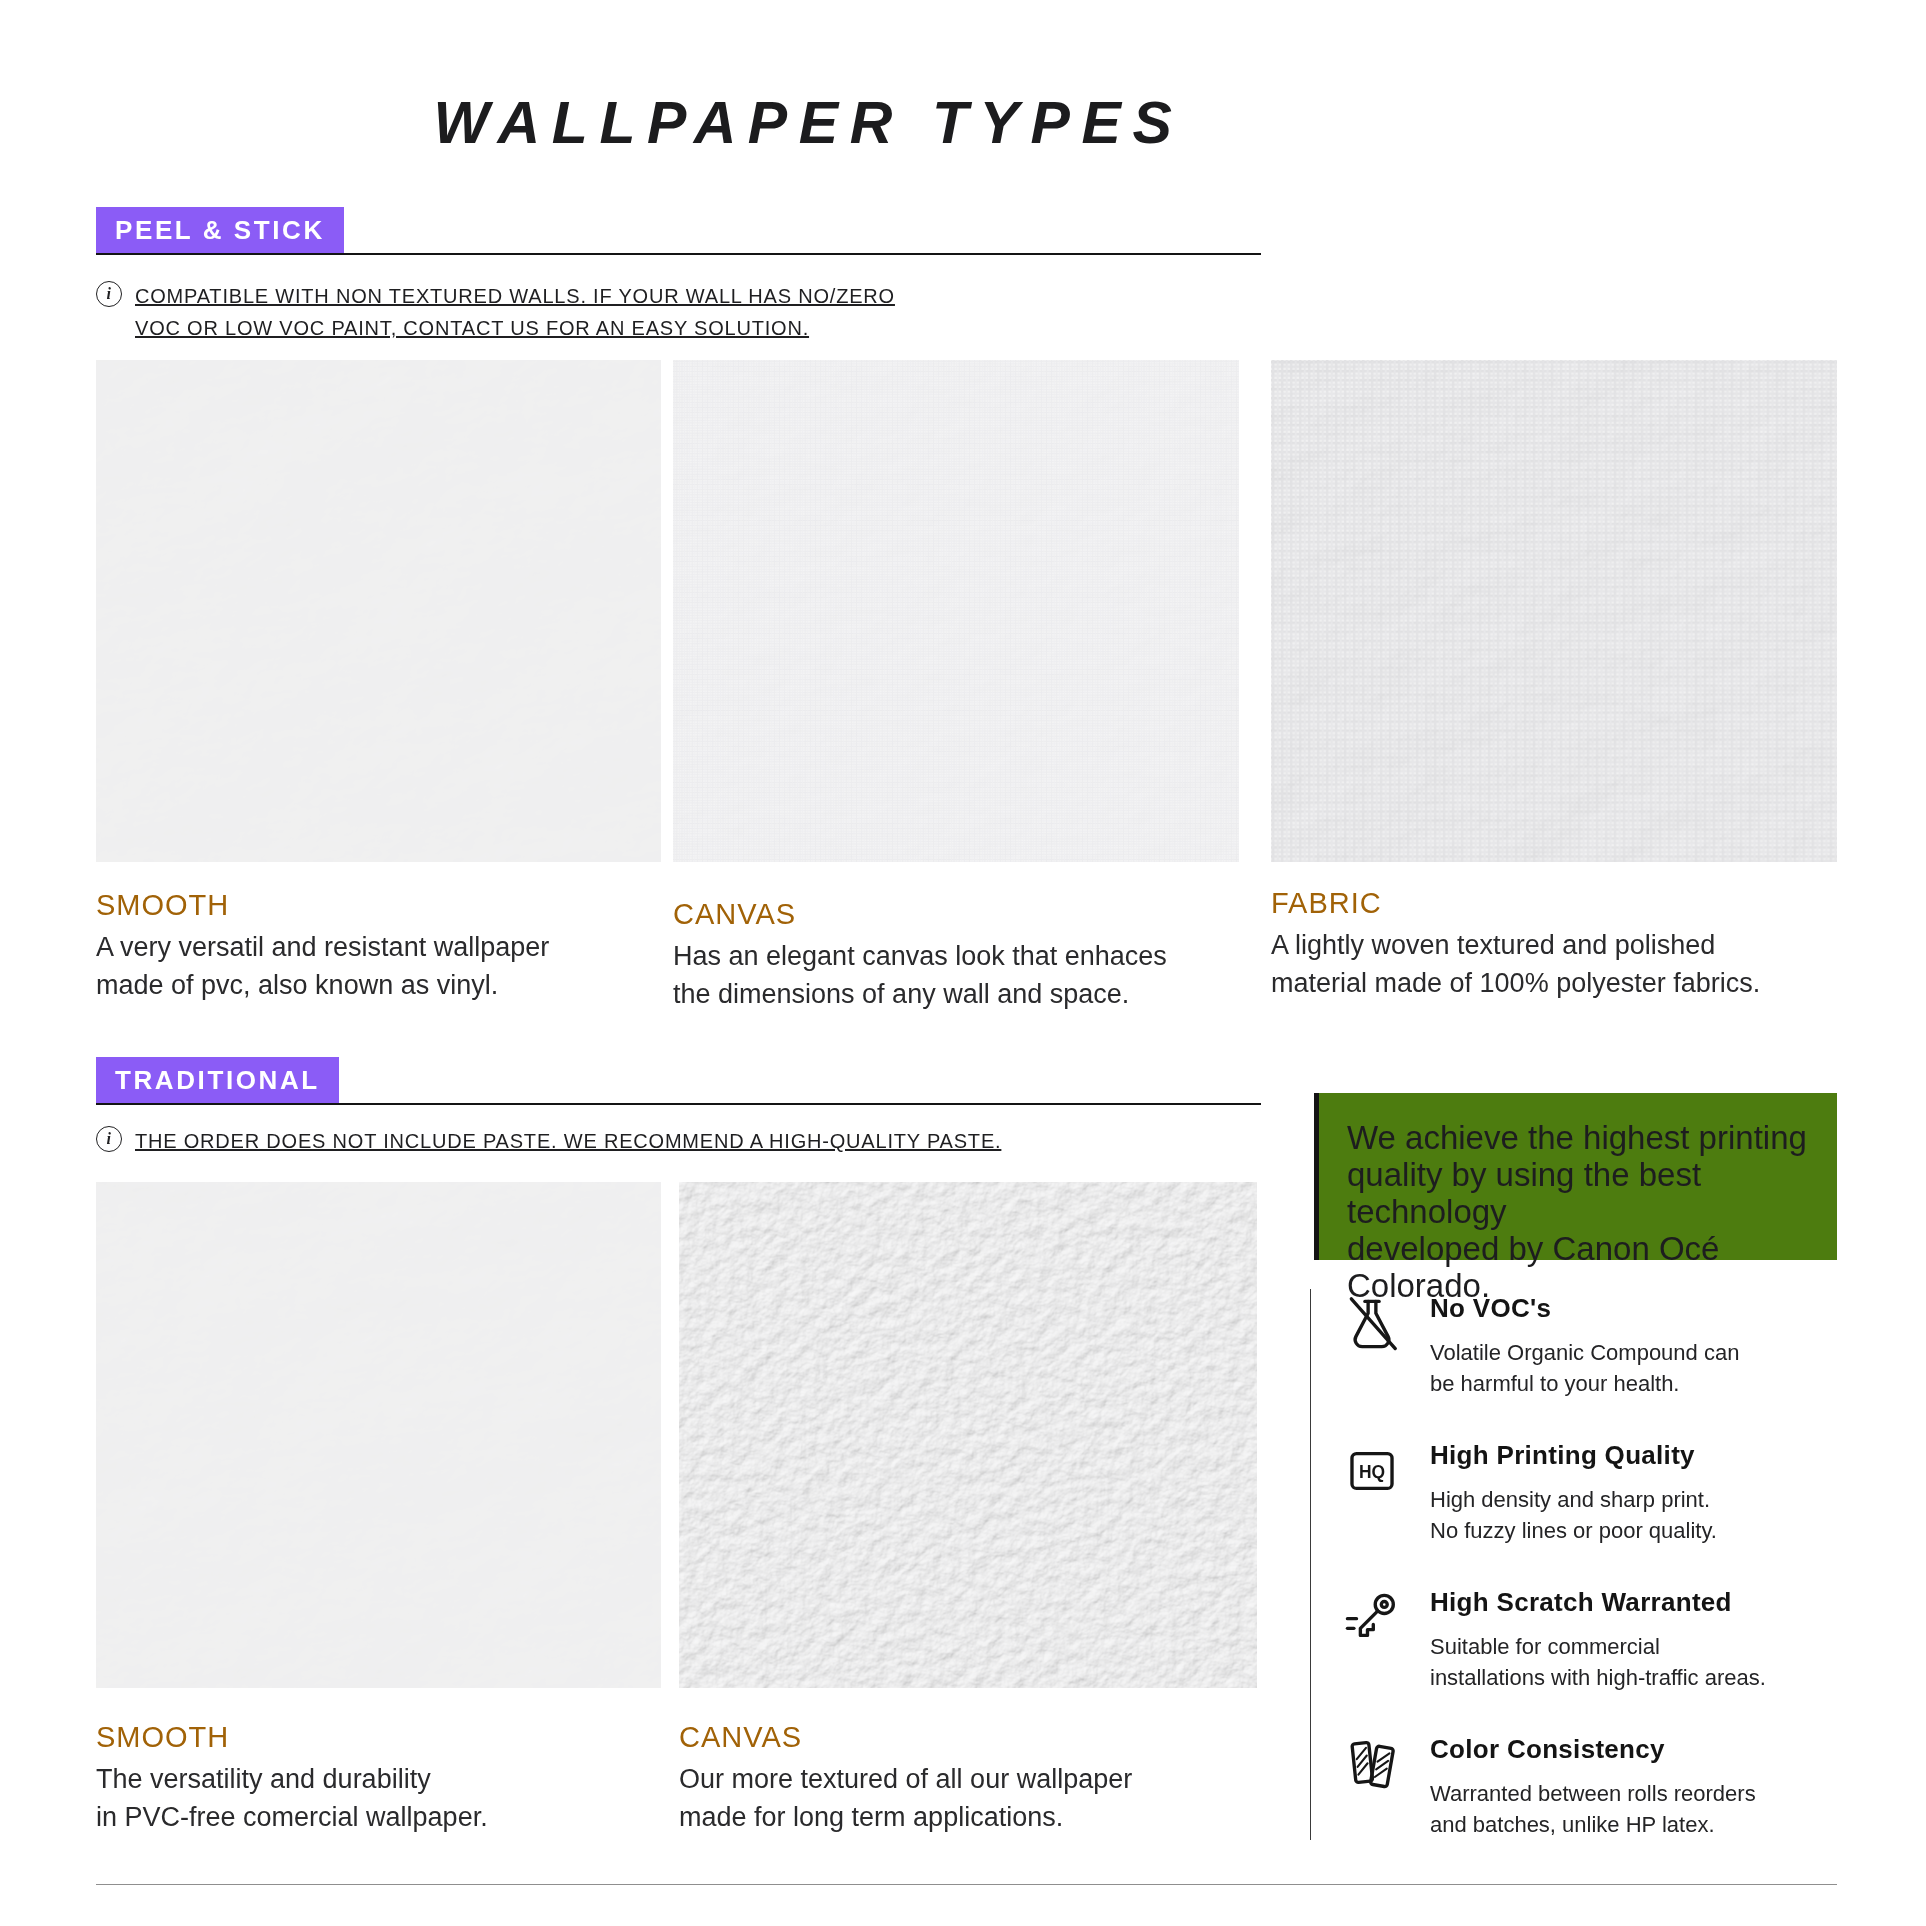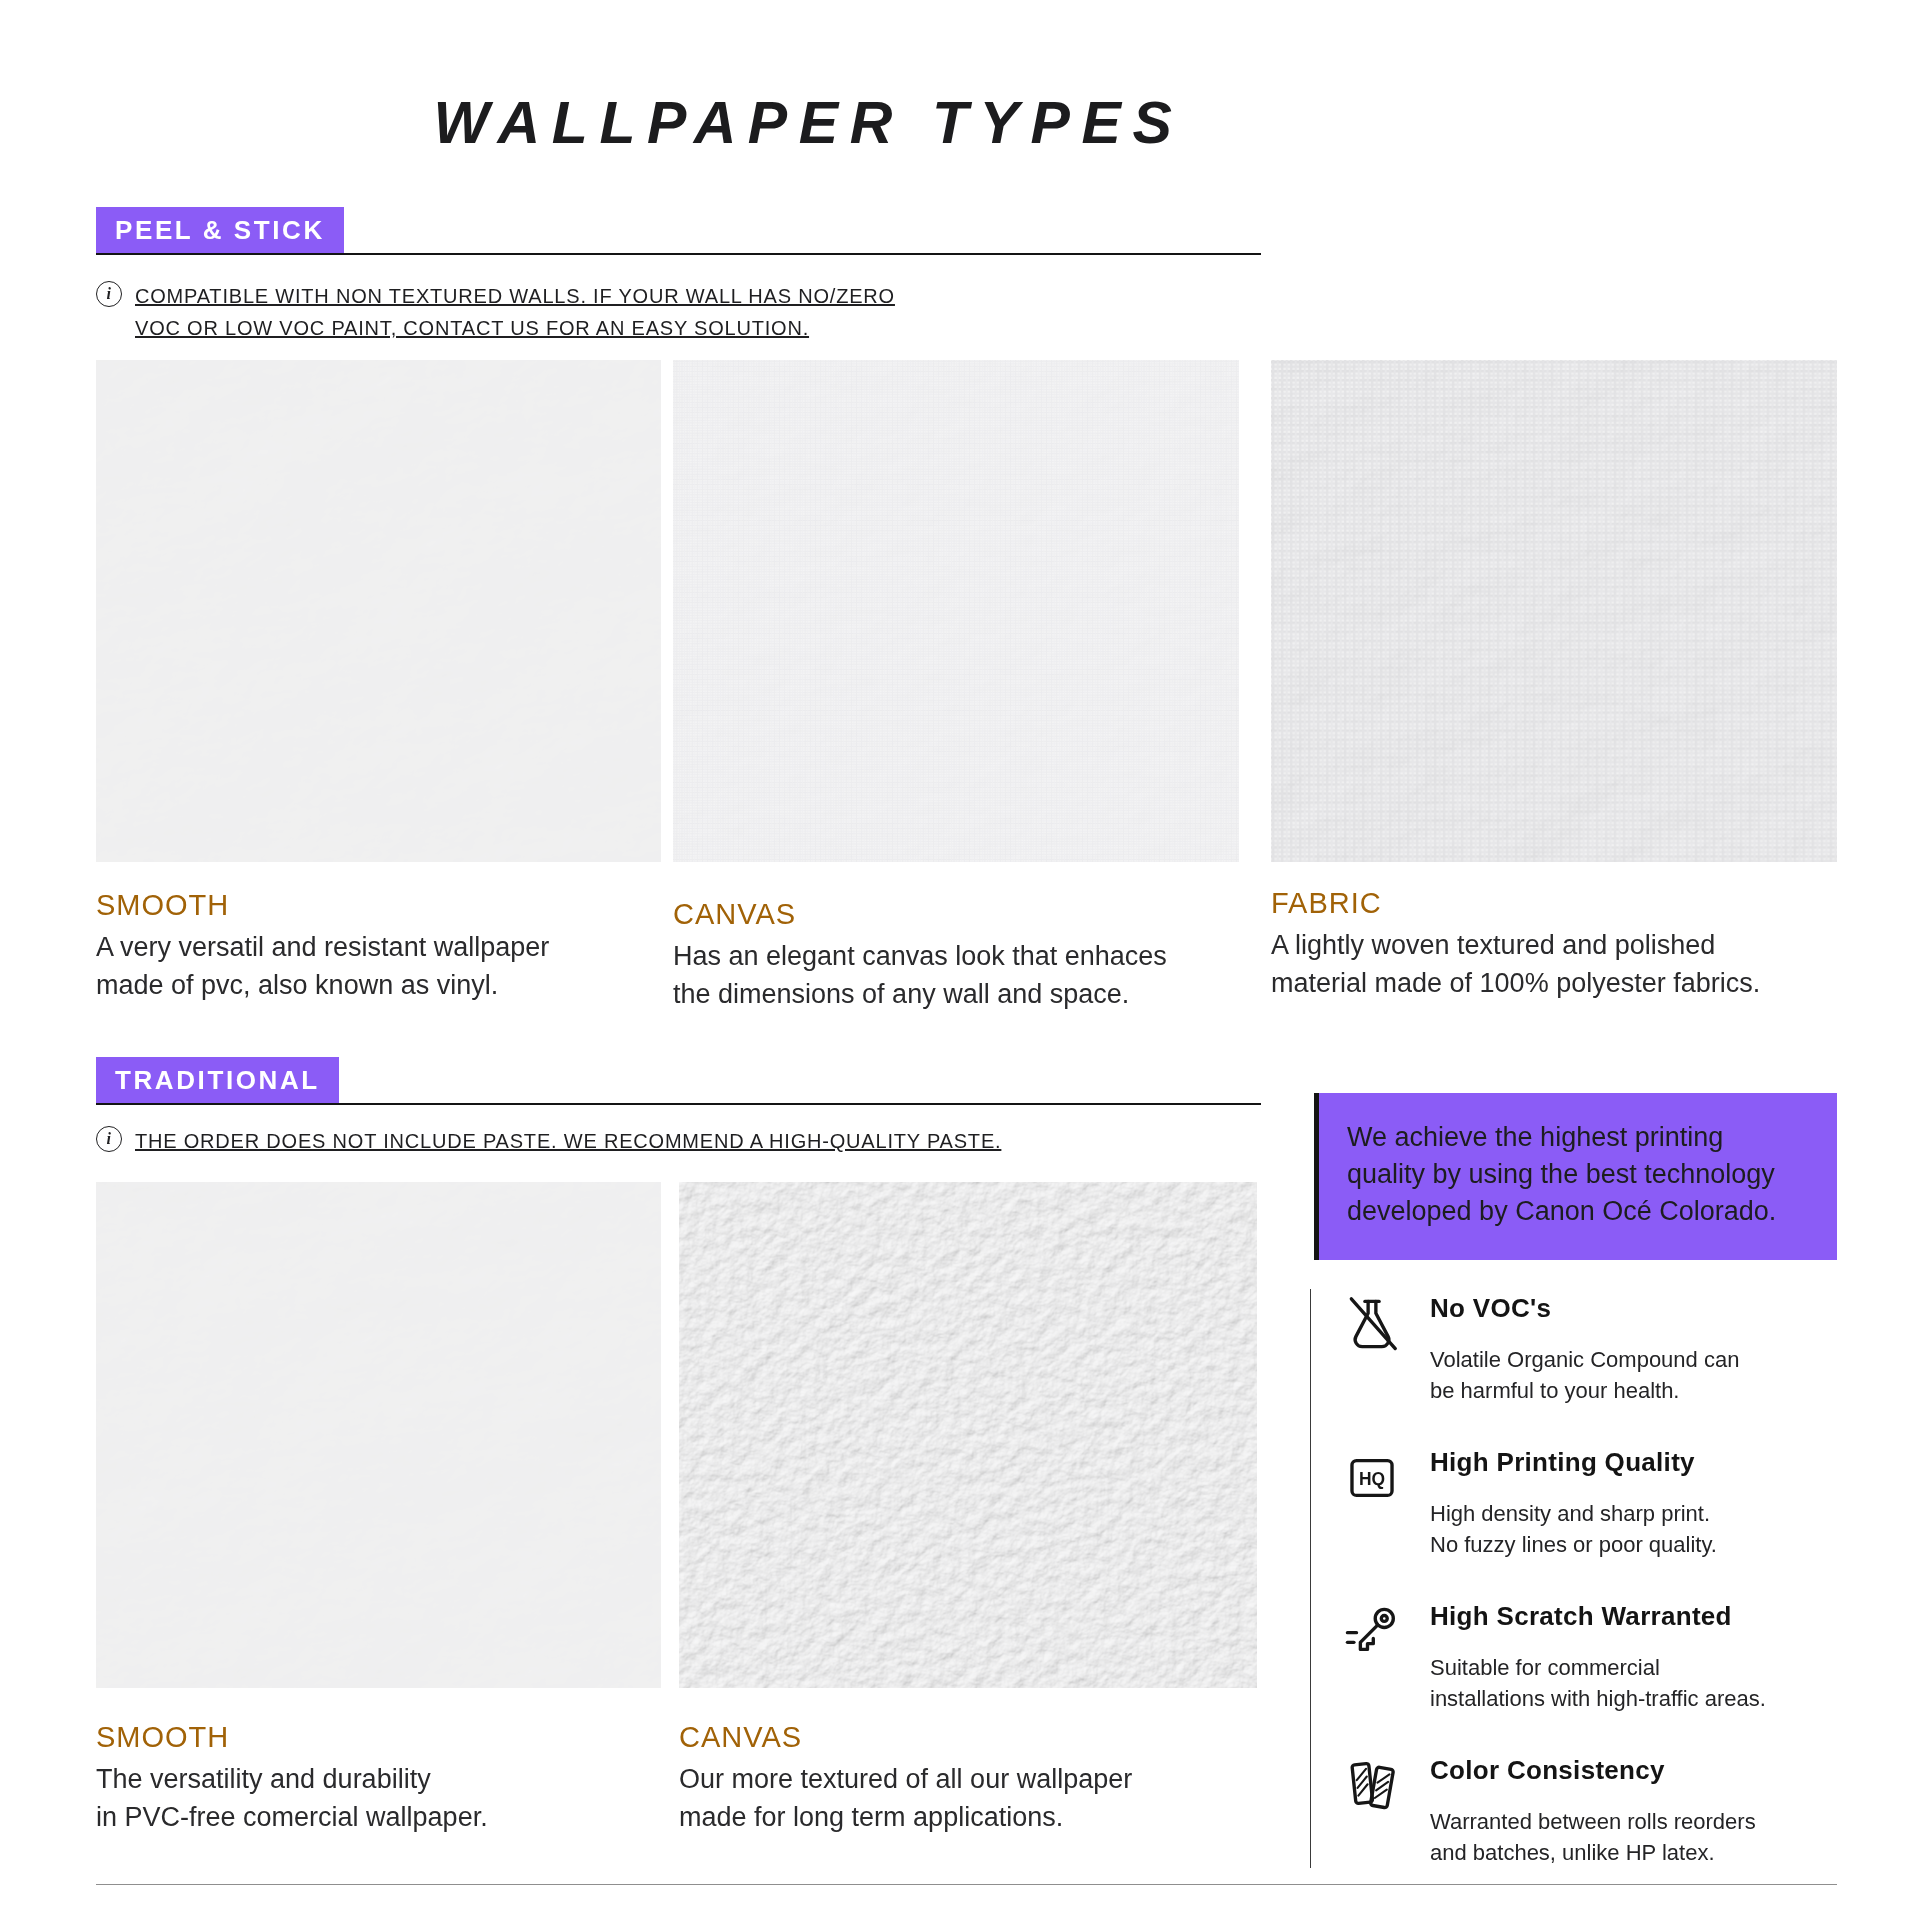--- a/index.html
+++ b/index.html
@@ -17,29 +17,29 @@
                display:flex; align-items:center; justify-content:center; font-size:16px; font-weight:700;
                font-family:"Liberation Serif", serif; font-style:italic; margin-top:1.3px; }
   .note-lines { line-height:1.6;text-decoration:underline; }
 
   .swatch { overflow:hidden; background:#f2f2f3; }
   .swatch svg { display:block; width:100%; height:100%; }
 
   .cap-name { font-size:29px; font-weight:400; letter-spacing:1px; color:#a16207; }
   .cap-desc { margin-top:6px; font-size:27px; line-height:1.42; color:#2a2a2c; }
 
-  .quality-box { background:#8b5cf6; border-left:5.8px solid #141414; padding:26px 28px;
-                 font-size:27px; line-height:37px; color:#1d1d1f; }
+  .quality-box { background:#4d7c0f; border-left:5.8px solid #141414; padding:26px 28px;
+                 font-size:33px; line-height:37px; color:#1d1d1f; }
 
   .features { border-left:1.9px solid #3a3a3a; padding-left:30px; display:flex; flex-direction:column; gap:41px; }
   .feature { display:flex; gap:27px; }
   .feature-icon { flex:0 0 auto; width:62px; height:62px; }
   .feature-icon svg { width:62px; height:62px; display:block; }
   .feature-title { font-size:26px; font-weight:700; color:#141414; letter-spacing:0.3px; }
-  .feature-desc { margin-top:20px; font-size:22px; line-height:31px; color:#242426; }
+  .feature-desc { margin-top:13px; font-size:22px; line-height:31px; color:#242426; }
 
   .bottom-rule { border-top:1.9px solid #8f8f8f; }
 
   .ink-stroke { stroke:#161616; fill:none; stroke-width:2.6; stroke-linecap:round; stroke-linejoin:round; }
 </style>
 </head>
 <body>
 
 <div class="abs page-title" style="left:96px; top:89px; width:1425px;">WALLPAPER TYPES</div>
 

